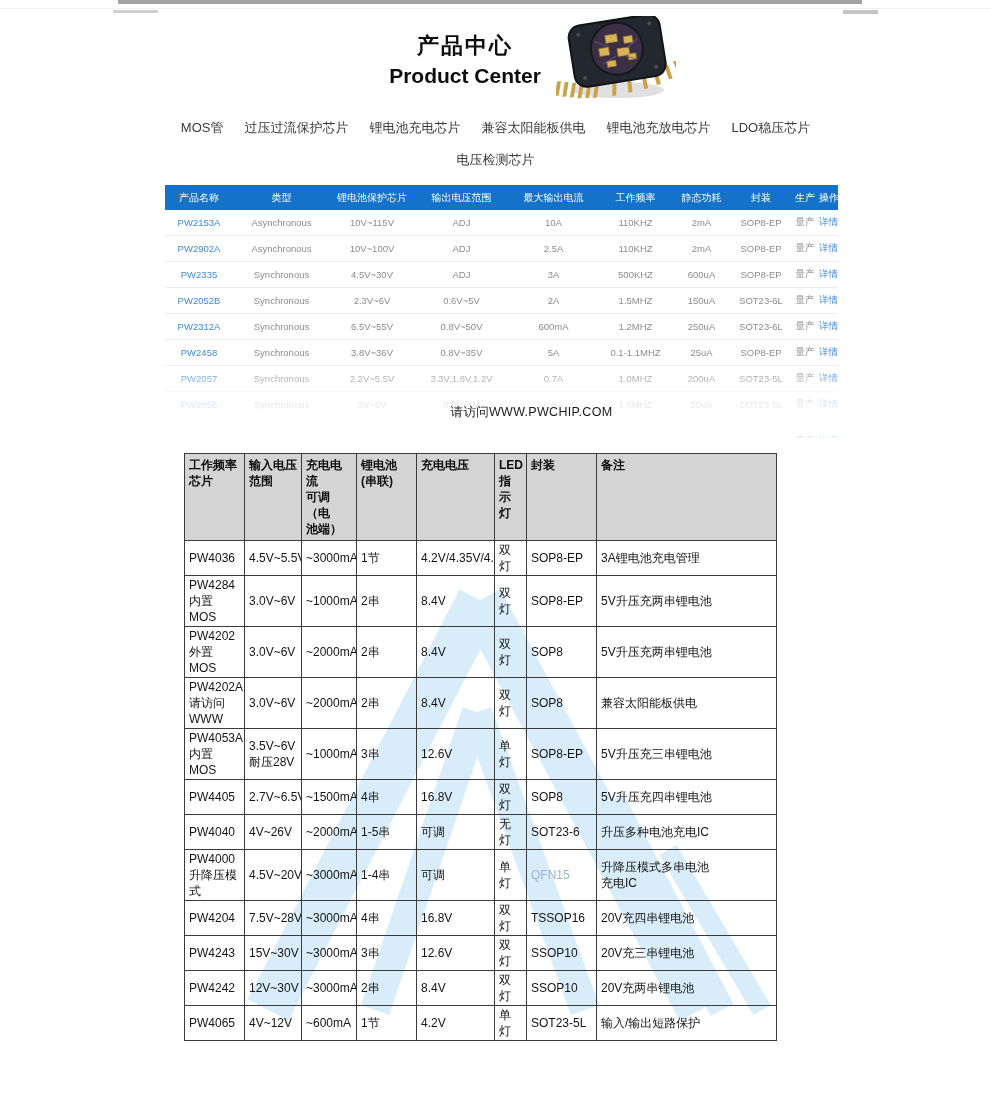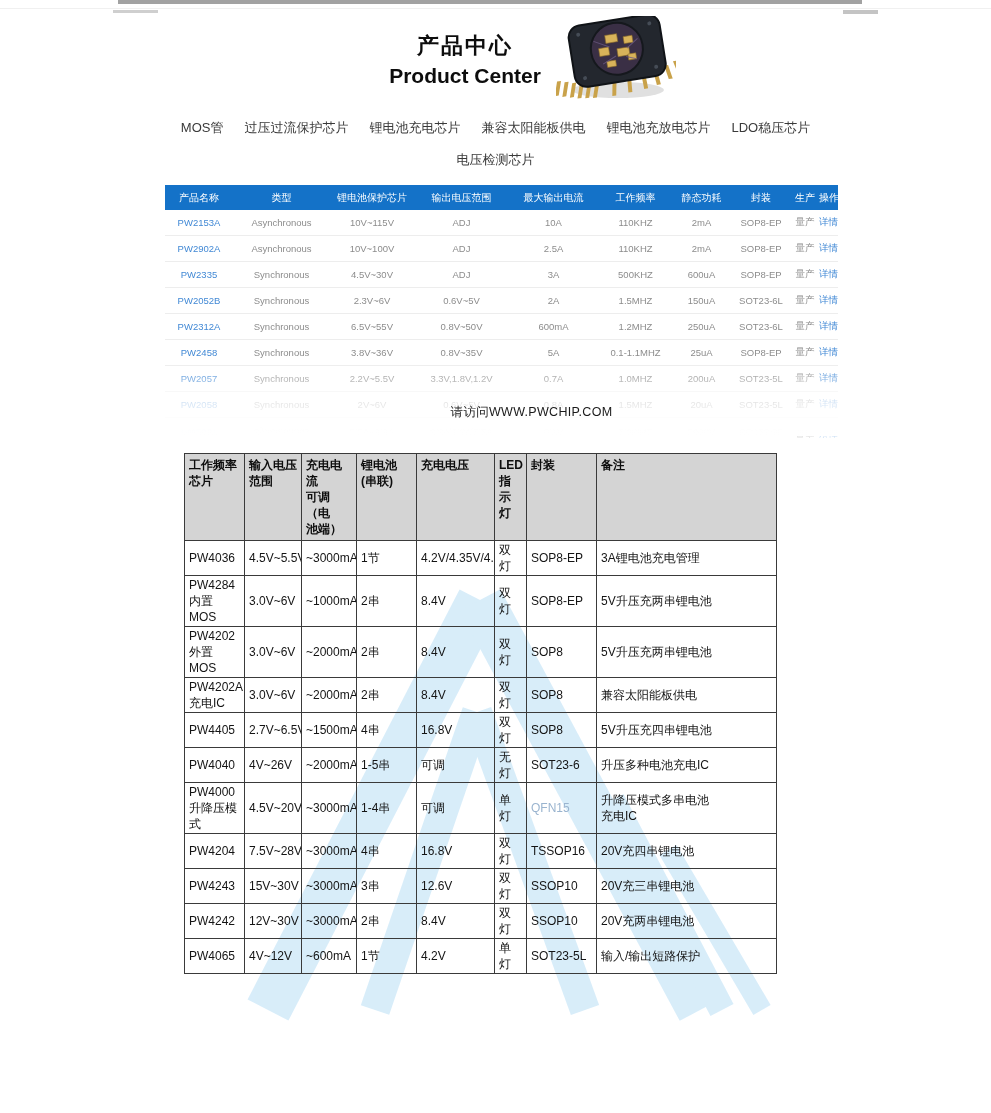--- a/index.html
+++ b/index.html
@@ -396,28 +396,40 @@
         <td>3.0V~6V</td>
         <td>~2000mA</td>
         <td>2串</td>
         <td>8.4V</td>
         <td>双灯</td>
         <td>SOP8</td>
         <td>5V升压充两串锂电池</td>
       </tr>
       <tr>
         <td>PW4202A
-充电IC</td>
+请访问WWW</td>
         <td>3.0V~6V</td>
         <td>~2000mA</td>
         <td>2串</td>
         <td>8.4V</td>
         <td>双灯</td>
         <td>SOP8</td>
         <td>兼容太阳能板供电</td>
+      </tr>
+      <tr>
+        <td>PW4053A
+内置MOS</td>
+        <td>3.5V~6V
+耐压28V</td>
+        <td>~1000mA</td>
+        <td>3串</td>
+        <td>12.6V</td>
+        <td>单灯</td>
+        <td>SOP8-EP</td>
+        <td>5V升压充三串锂电池</td>
       </tr>
       <tr>
         <td>PW4405</td>
         <td>2.7V~6.5V</td>
         <td>~1500mA</td>
         <td>4串</td>
         <td>16.8V</td>
         <td>双灯</td>
         <td>SOP8</td>
         <td>5V升压充四串锂电池</td>

